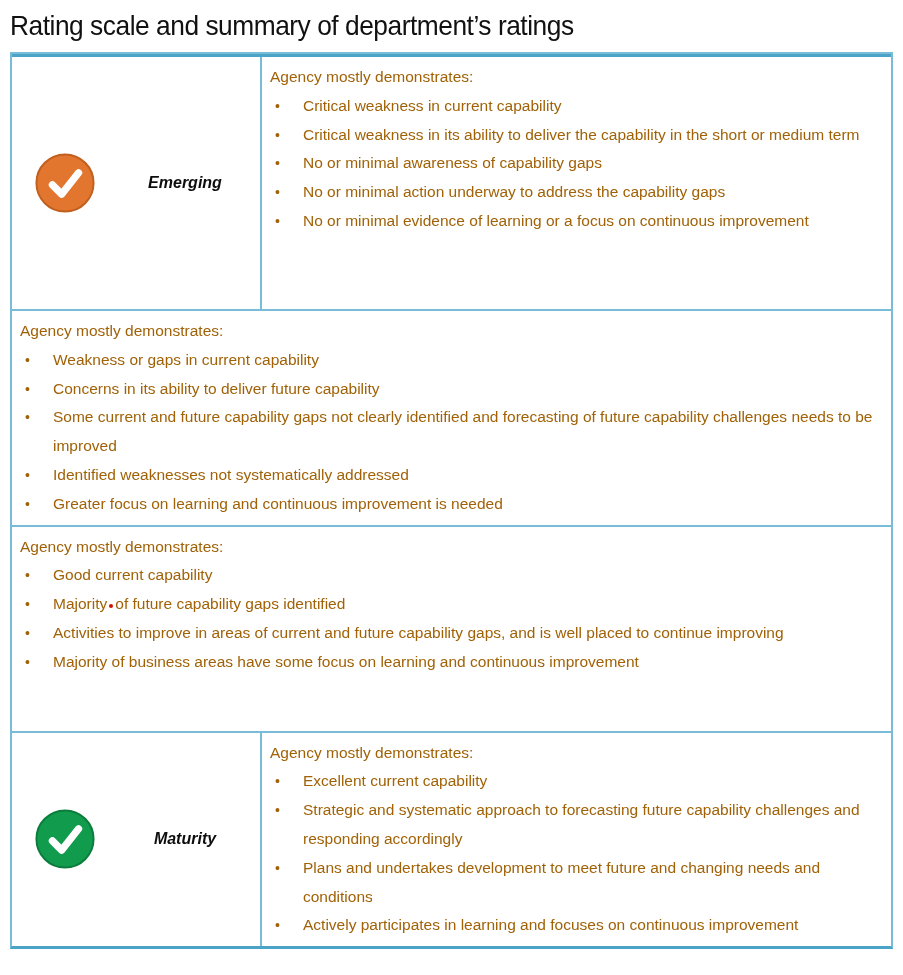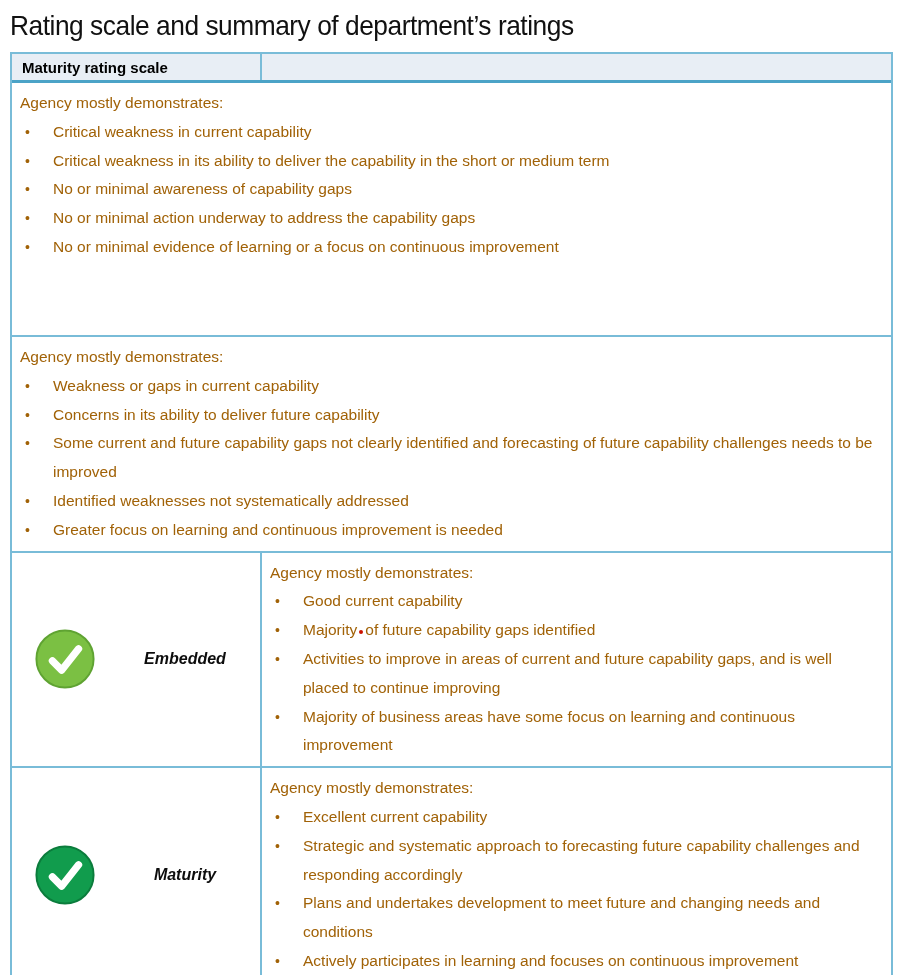--- a/index.html
+++ b/index.html
@@ -105,24 +105,32 @@
   }
 </style>
 </head>
 <body>
 
 <div class="page">
   <h1 class="doc-title">Rating scale and summary of department’s ratings</h1>
 
   <div class="mtable">
     <div class="thead">
-      <div class="th col1">Maturity rating scale</div>
     </div>
     <div id="rows">
   <div class="trow">
+    <div class="col1 rating-cell">
+      <span class="badge">
+        <svg viewBox="0 0 64 64" width="62" height="62" aria-hidden="true">
+          <circle class="bg" cx="32" cy="32" r="29.5" stroke-width="2" fill="#E2762F" stroke="#C05F1E"></circle>
+          <path class="tick" d="M19 34 L28.5 43.5 L46 21.5" fill="none" stroke="#ffffff" stroke-width="7.5" stroke-linecap="round" stroke-linejoin="round"></path>
+        </svg>
+      </span>
+      <span class="rating-label">Emerging</span>
+    </div>
     <div class="col2 desc-cell">
       <div class="intro">Agency mostly demonstrates:</div>
       <ul class="bullets">
               <li><span class="marker">•</span>Critical weakness in current capability</li>
               <li><span class="marker">•</span>Critical weakness in its ability to deliver the capability in the short or medium term</li>
               <li><span class="marker">•</span>No or minimal awareness of capability gaps</li>
               <li><span class="marker">•</span>No or minimal action underway to address the capability gaps</li>
               <li><span class="marker">•</span>No or minimal evidence of learning or a focus on continuous improvement</li>
             </ul>
     </div>
@@ -135,29 +143,20 @@
               <li><span class="marker">•</span>Weakness or gaps in current capability</li>
               <li><span class="marker">•</span>Concerns in its ability to deliver future capability</li>
               <li><span class="marker">•</span>Some current and future capability gaps not clearly identified and forecasting of future capability challenges needs to be improved</li>
               <li><span class="marker">•</span>Identified weaknesses not systematically addressed</li>
               <li><span class="marker">•</span>Greater focus on learning and continuous improvement is needed</li>
             </ul>
     </div>
   </div>
 
   <div class="trow">
-    <div class="col1 rating-cell">
-      <span class="badge">
-        <svg viewBox="0 0 64 64" width="62" height="62" aria-hidden="true">
-          <circle class="bg" cx="32" cy="32" r="29.5" stroke-width="2" fill="#7BC043" stroke="#5FA332"></circle>
-          <path class="tick" d="M19 34 L28.5 43.5 L46 21.5" fill="none" stroke="#ffffff" stroke-width="7.5" stroke-linecap="round" stroke-linejoin="round"></path>
-        </svg>
-      </span>
-      <span class="rating-label">Embedded</span>
-    </div>
     <div class="col2 desc-cell">
       <div class="intro">Agency mostly demonstrates:</div>
       <ul class="bullets">
               <li><span class="marker">•</span>Good current capability</li>
               <li><span class="marker">•</span>Majority<span class="red-dot"></span>of future capability gaps identified</li>
               <li><span class="marker">•</span>Activities to improve in areas of current and future capability gaps, and is well placed to continue improving</li>
               <li><span class="marker">•</span>Majority of business areas have some focus on learning and continuous improvement</li>
             </ul>
     </div>
   </div>

